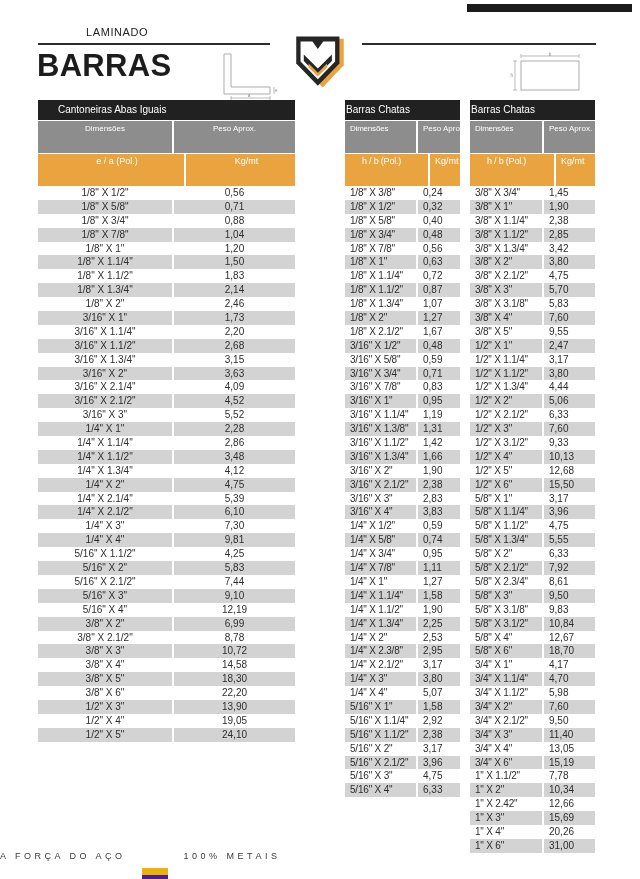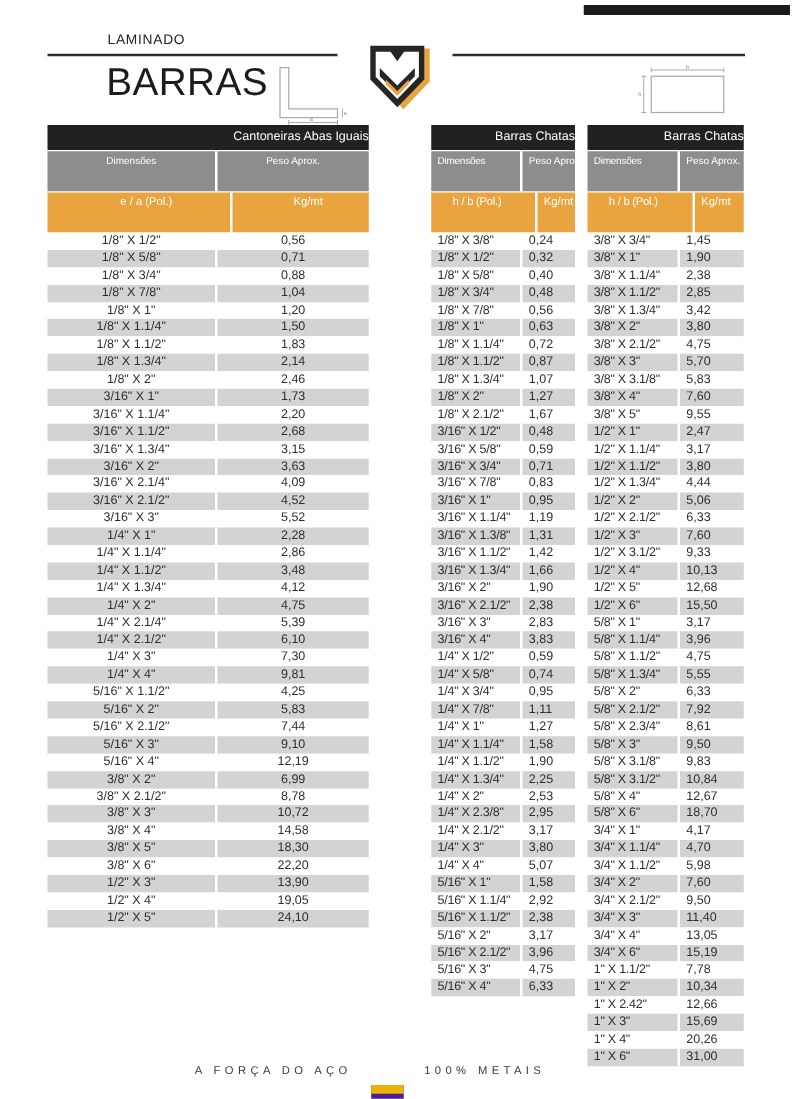--- a/index.html
+++ b/index.html
@@ -10,53 +10,53 @@
   }
 
   
   .topbar { position:absolute; left:467px; top:4px; width:165px; height:8px; background:#1b1b1b; }
 
   
   .category { position:absolute; left:38px; top:26px; font-size:11px; letter-spacing:.6px; color:#232323;margin-left:48px; }
   .rule { position:absolute; top:43px; height:2px; background:#2c2c2c; }
   .rule-left  { left:38px;  width:232px; }
   .rule-right { left:362px; width:234px; }
-  .page-title { position:absolute; left:37px; top:48px; font-size:31px; font-weight:400; letter-spacing:.3px; color:#1c1c1c;margin-left:48px; }
+  .page-title { position:absolute; left:37px; top:48px; font-size:31px; font-weight:700; letter-spacing:.3px; color:#1c1c1c; }
 
   .logo { position:absolute; left:293px; top:27px; width:54px; height:70px; }
   .diagram-angle { position:absolute; left:220px; top:52px; }
   .diagram-flat  { position:absolute; left:510px; top:52px; }
   .dim-line { stroke:#aaaaaa; stroke-width:.8; }
   .dim-label { font-size:4.5px; fill:#8a8a8a; }
   .profile-outline { fill:none; stroke:#ababab; stroke-width:1; }
 
   
   .table { position:absolute; font-size:10px; }
   .t-title {
     height:20px; line-height:20px; background:#212121; color:#ffffff;
-    font-size:10px; white-space:nowrap;text-align:right;
+    font-size:10px; white-space:nowrap;
   }
   .tbl-center .t-title { padding-left:20px; }
   .tbl-left   .t-title { padding-left:1px; }
   .t-row { display:grid; grid-template-columns:var(--c1) var(--c2); }
   .t-sub { height:32px; line-height:15px; margin-top:1px; color:#ffffff; }
   .t-sub-gray   { background:#8d8d8d; font-size:8px; }
   .t-sub-orange { background:#e9a43f; font-size:9px;padding-left:12px; }
   .t-body .t-row { height:13.9px; line-height:13.9px; background:#ffffff; }
   .t-body .t-row.alt { background:#d3d3d3; }
   .td { white-space:nowrap; }
   .td2 { border-left:2px solid #ffffff; }
   .tbl-center .td { text-align:center; }
   .tbl-left .td1 { padding-left:5px; letter-spacing:-.2px; }
   .tbl-left .td2 { padding-left:5px; }
 
   
   .footer {
     position:absolute; left:0; top:842px; width:592px; height:28px;
-    display:flex; align-items:center; justify-content:center; gap:16px;
+    display:flex; align-items:center; gap:16px;
   }
   .footer-text { font-size:9px; letter-spacing:3.5px; color:#3a3a3a; white-space:nowrap; }
   .page-badge {
     width:26px; height:25px; background:#4c1d95; border-top:7px solid #eab308;
     color:#ffffff; font-size:10px; letter-spacing:1px;
     display:flex; align-items:center; justify-content:center;margin-top:48px;
   }
 </style>
 </head>
 <body>

